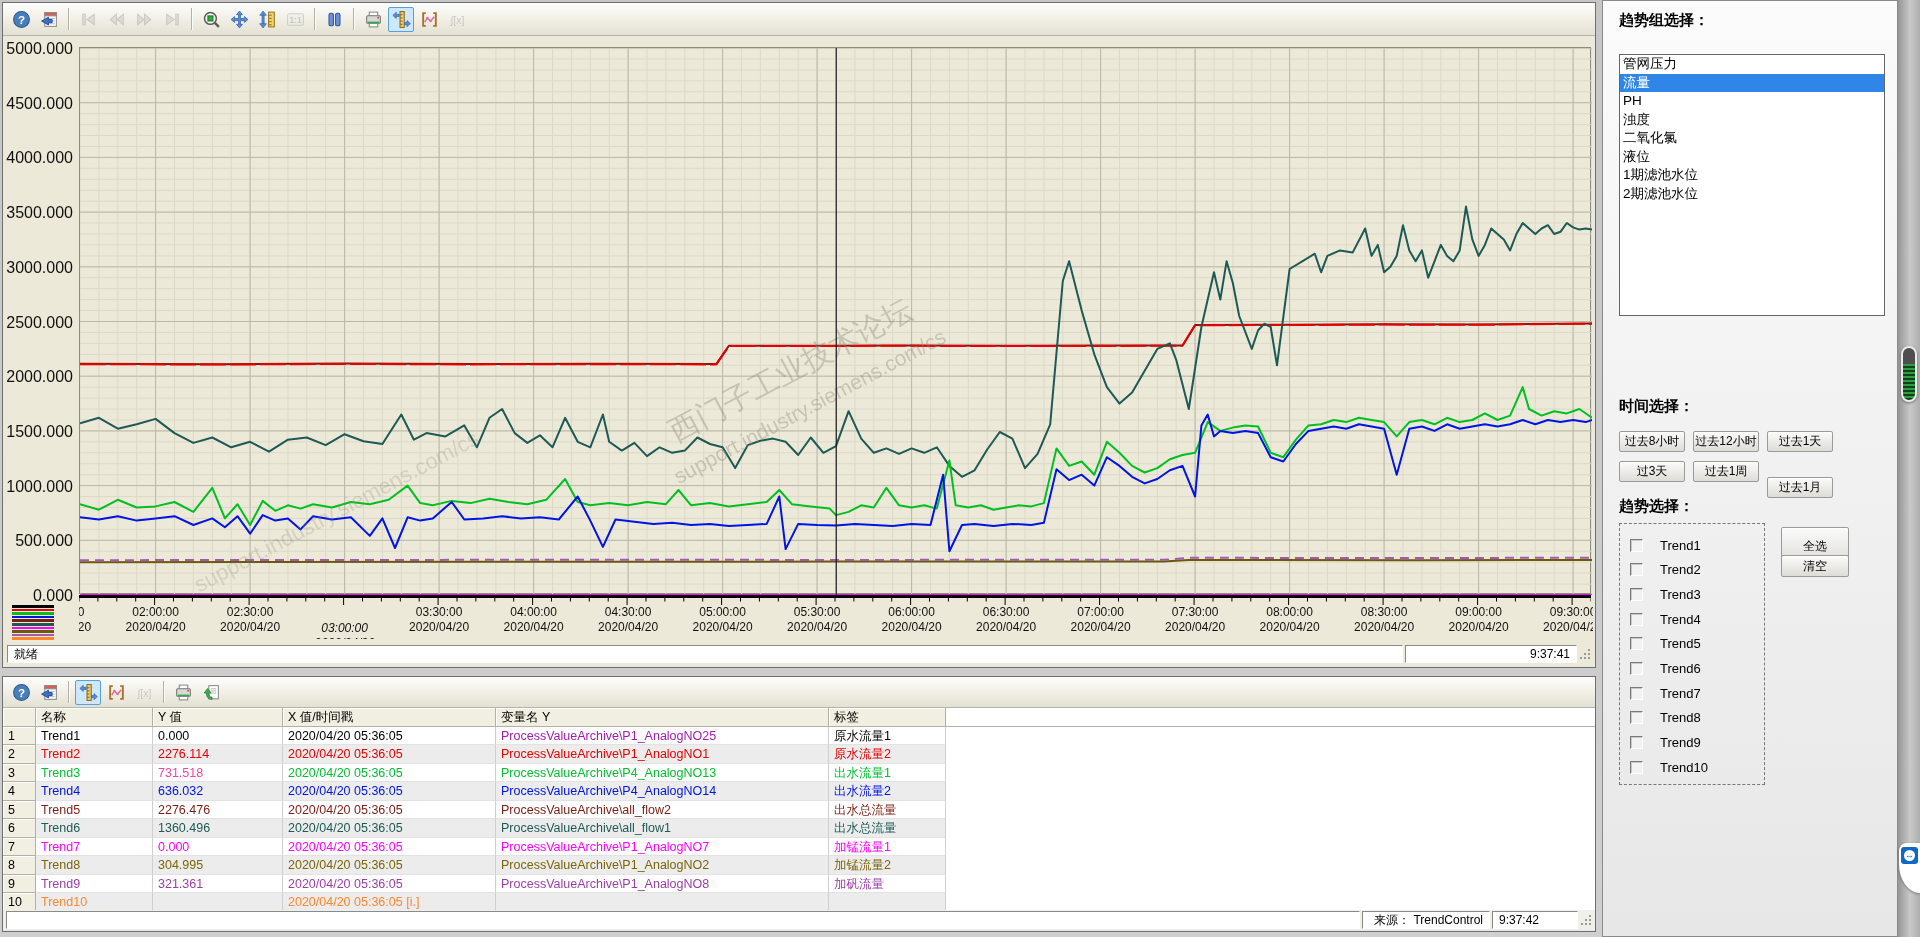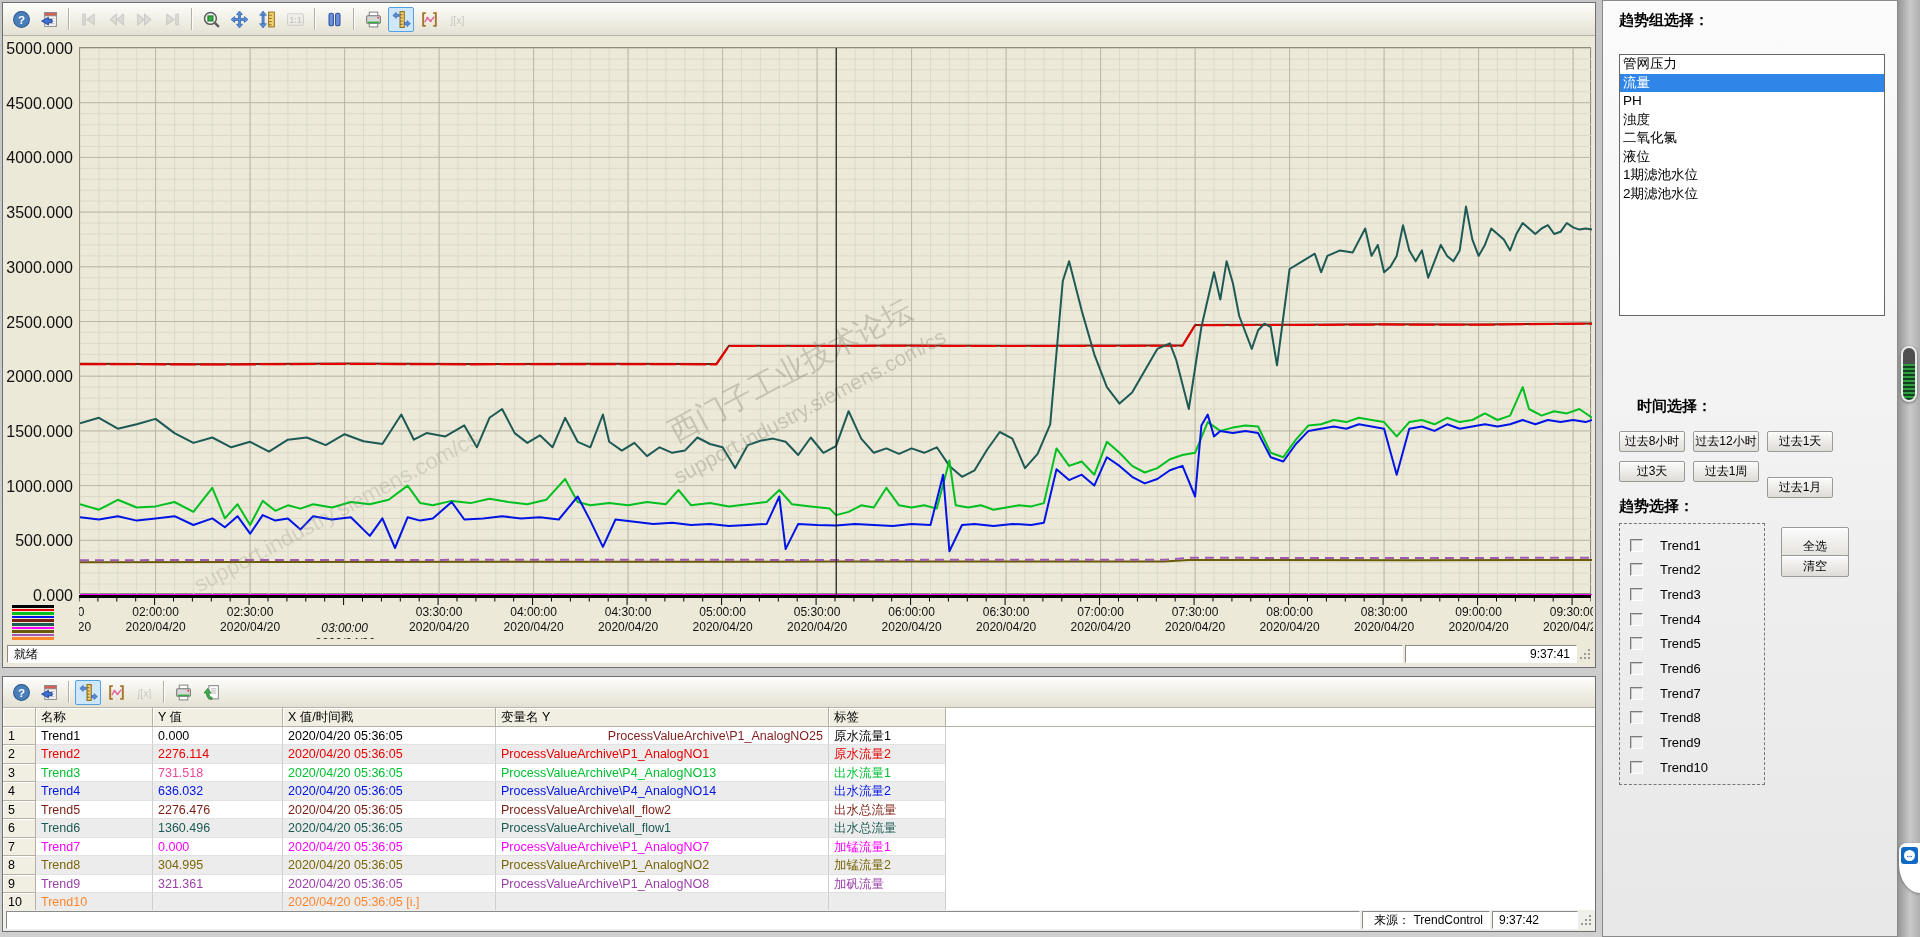--- a/index.html
+++ b/index.html
@@ -652,21 +652,21 @@
           <div class="c" style="width: 213px; flex: 0 0 213px;">X 值/时间戳</div>
           <div class="c" style="width: 333px; flex: 0 0 333px;">变量名 Y</div>
           <div class="c" style="width: 117px; flex: 0 0 117px;">标签</div>
           <div class="c fill" style="flex: 1 1 0%;"></div>
         </div>
         <div class="trow">
           <div class="c num" style="width: 33px; flex: 0 0 33px;">1</div>
           <div class="c" style="width: 117px; flex: 0 0 117px; color: rgb(0, 0, 0);">Trend1</div>
           <div class="c" style="width: 130px; flex: 0 0 130px; color: rgb(0, 0, 0);">0.000</div>
           <div class="c" style="width: 213px; flex: 0 0 213px; color: rgb(0, 0, 0);">2020/04/20 05:36:05</div>
-          <div class="c" style="width: 333px; flex: 0 0 333px; color: #7f1d1d; text-align: right;">ProcessValueArchive\P1_AnalogNO25</div>
+          <div class="c" style="width: 333px; flex: 0 0 333px; color: #a21caf;">ProcessValueArchive\P1_AnalogNO25</div>
           <div class="c" style="width: 117px; flex: 0 0 117px; color: rgb(0, 0, 0);">原水流量1</div>
           <div class="c fill" style="flex: 1 1 0%;"></div>
         </div>
         <div class="trow even">
           <div class="c num" style="width: 33px; flex: 0 0 33px;">2</div>
           <div class="c" style="width: 117px; flex: 0 0 117px; color: rgb(232, 0, 0);">Trend2</div>
           <div class="c" style="width: 130px; flex: 0 0 130px; color: rgb(232, 0, 0);">2276.114</div>
           <div class="c" style="width: 213px; flex: 0 0 213px; color: rgb(232, 0, 0);">2020/04/20 05:36:05</div>
           <div class="c" style="width: 333px; flex: 0 0 333px; color: rgb(232, 0, 0);">ProcessValueArchive\P1_AnalogNO1</div>
           <div class="c" style="width: 117px; flex: 0 0 117px; color: rgb(232, 0, 0);">原水流量2</div>
@@ -763,21 +763,21 @@
         <div class="gitem">管网压力</div>
         <div class="gitem sel">流量</div>
         <div class="gitem">PH</div>
         <div class="gitem">浊度</div>
         <div class="gitem">二氧化氯</div>
         <div class="gitem">液位</div>
         <div class="gitem">1期滤池水位</div>
         <div class="gitem">2期滤池水位</div>
       </div>
 
-    <div class="sb-title" style="left:16px;top:396px;margin-left:18px;">时间选择：</div>
+    <div class="sb-title" style="left:16px;top:396px;">时间选择：</div>
     <div id="timebtns">
         <div class="timebtn" style="left: 16px; top: 430px; width: 66px;">过去8小时</div>
         <div class="timebtn" style="left: 90px; top: 430px; width: 66px;">过去12小时</div>
         <div class="timebtn" style="left: 164px; top: 430px; width: 66px;">过去1天</div>
         <div class="timebtn" style="left: 16px; top: 460px; width: 66px;">过3天</div>
         <div class="timebtn" style="left: 90px; top: 460px; width: 66px;">过去1周</div>
         <div class="timebtn" style="left: 164px; top: 460px; width: 66px; margin-top: 16px;">过去1月</div>
       </div>
 
     <div class="sb-title" style="left:16px;top:496px;">趋势选择：</div>

